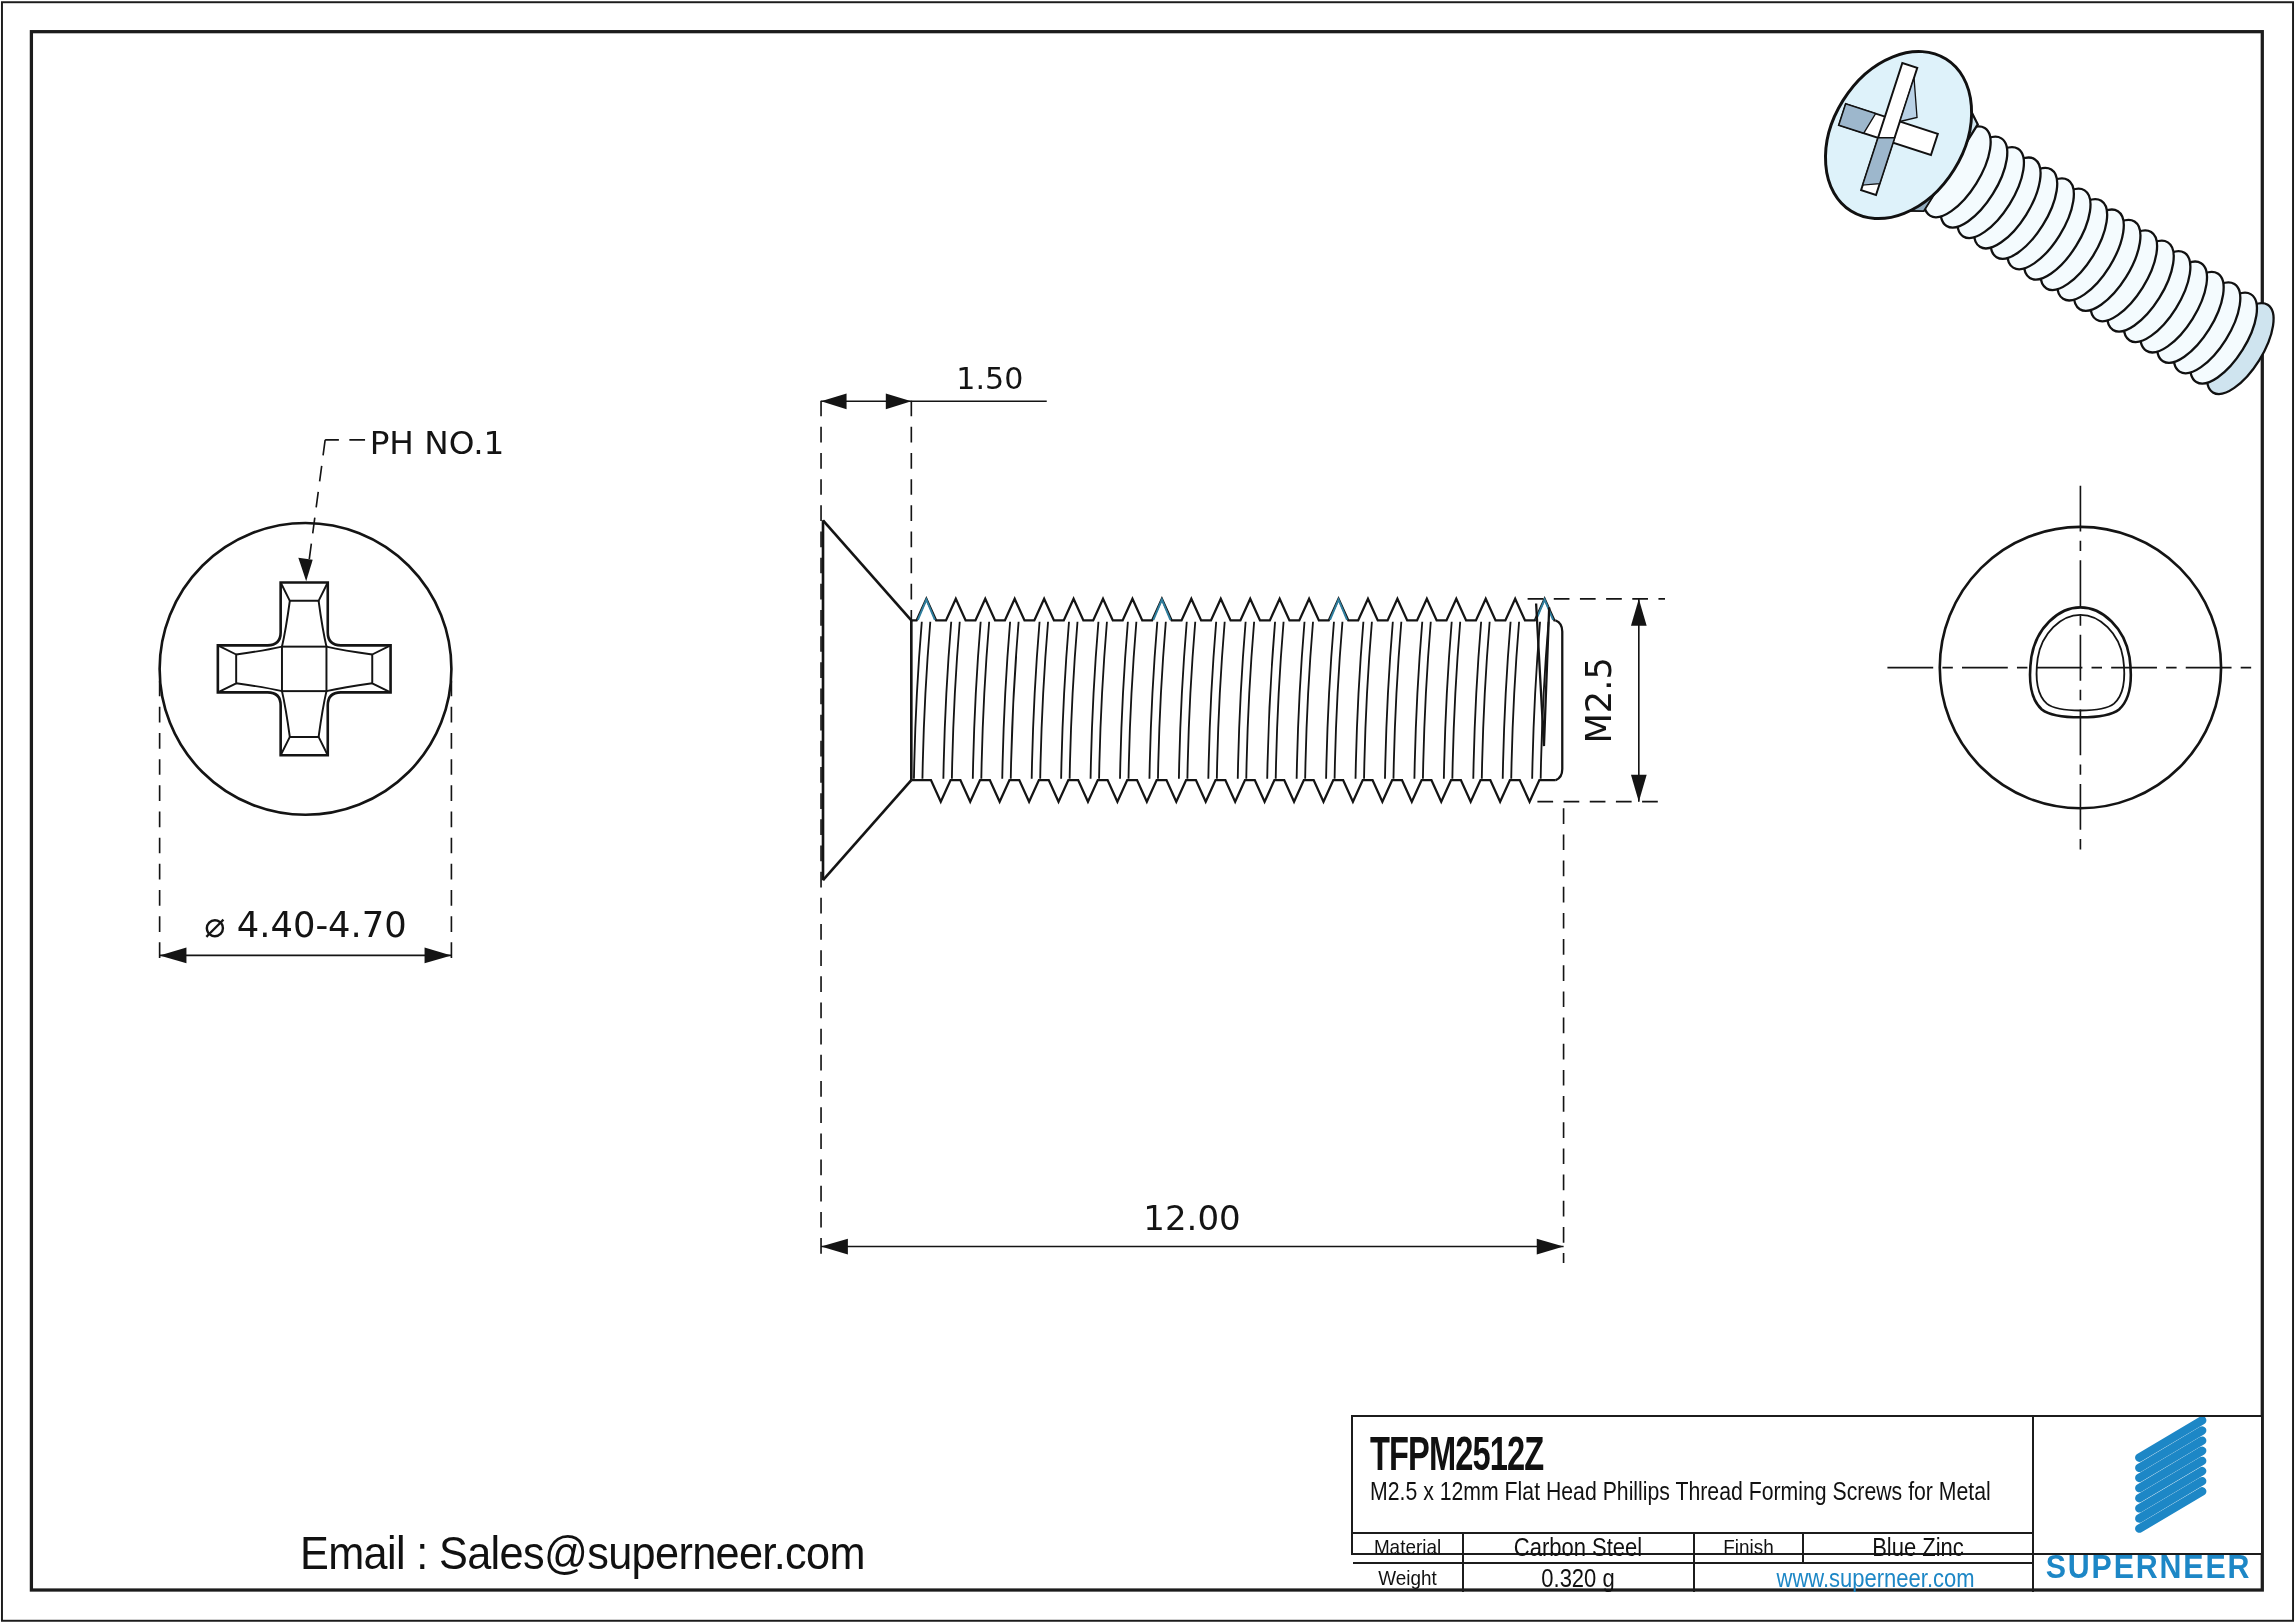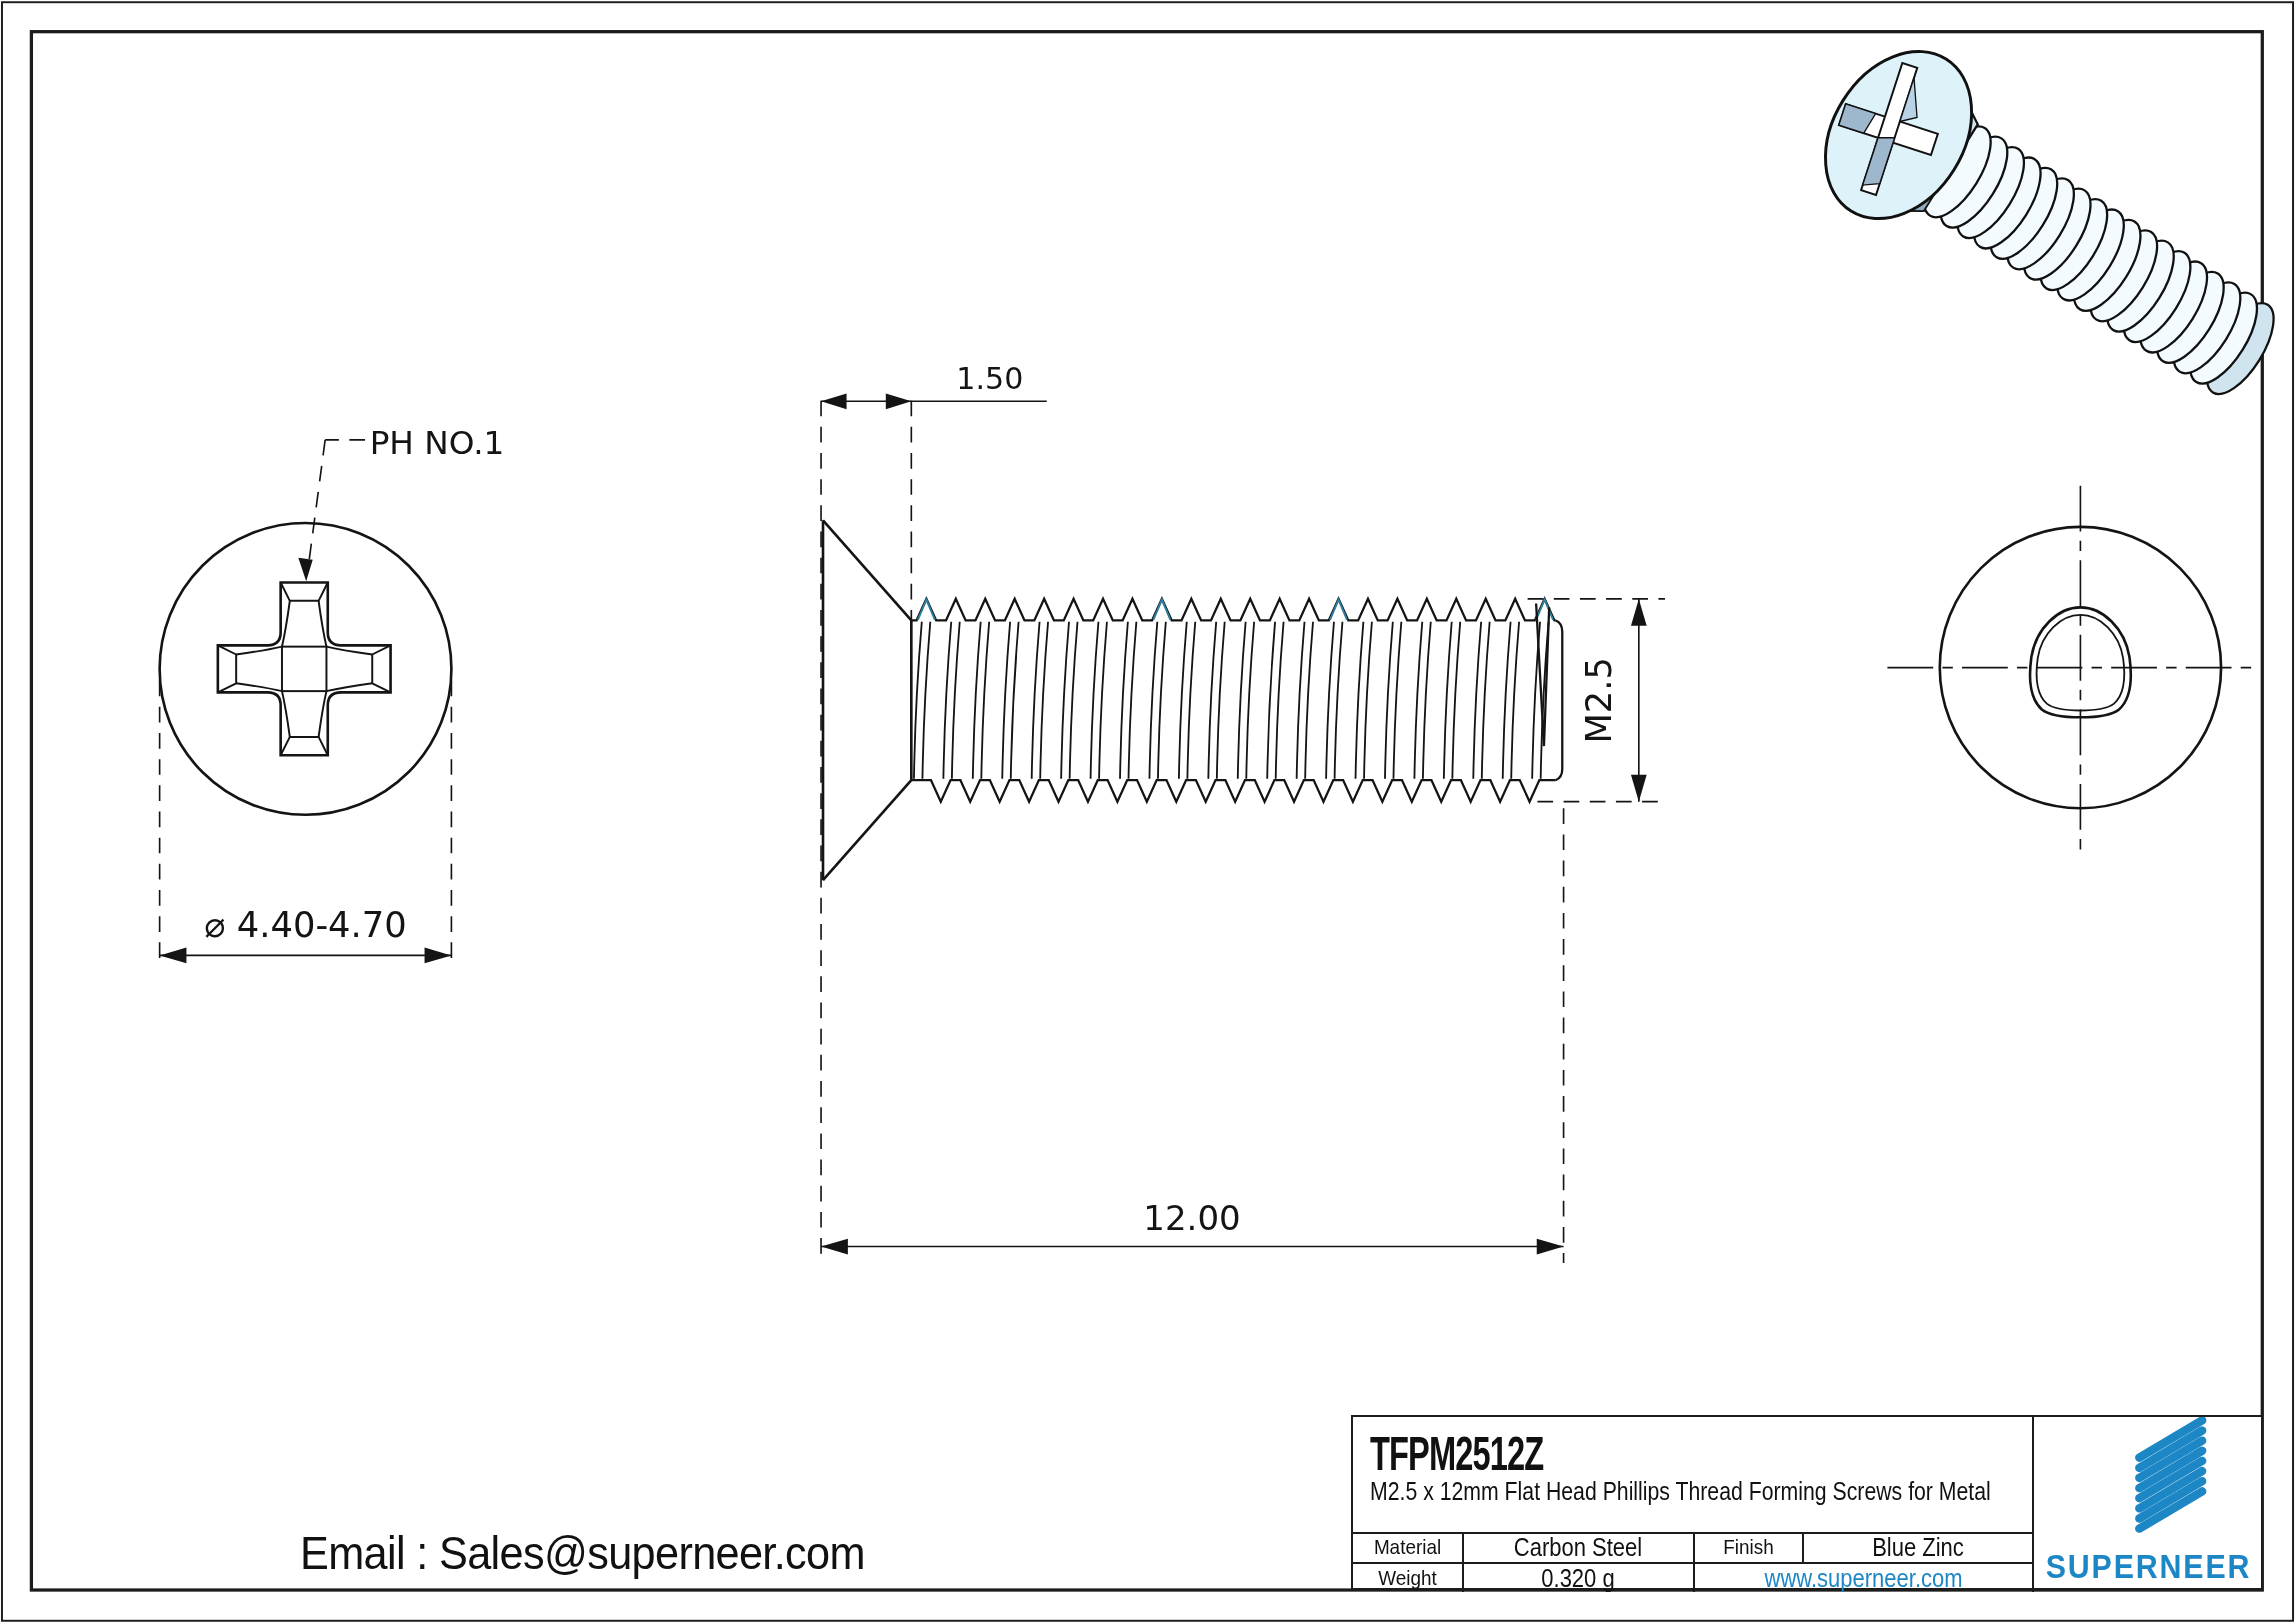--- a/index.html
+++ b/index.html
@@ -2,21 +2,21 @@
 <html style="--accent: #1d87c6;font-size:10.5px"><head>
 <meta charset="utf-8">
 <style>
   html,body{margin:0;padding:0;background:#fff;}
   #sheet{position:relative;width:2295px;height:1623px;background:#fff;overflow:hidden;
          font-family:"Liberation Sans", sans-serif;color:#111;}
   #drawing-svg{position:absolute;left:0;top:0;}
   svg text{fill:#141414;font-family:"DejaVu Sans","Liberation Sans",sans-serif;}
 
   
-  #title-block{position:absolute;left:1351px;top:1415px;width:912px;height:175px;
+  #title-block{position:absolute;left:1351px;top:1415px;width:912px;height:140px;
                border:2px solid #1c1c1c;box-sizing:border-box;background:#fff;}
   .tb-abs{position:absolute;box-sizing:border-box;}
   #tb-part-number{left:17px;top:9.2px;font-size:48px;font-weight:bold;letter-spacing:-1.3px;
                   transform:scaleX(.68);transform-origin:0 0;white-space:nowrap;}
   #tb-description{left:17px;top:60px;font-size:25px;transform:scaleX(.85);transform-origin:0 0;
                   white-space:nowrap;}
   .tb-cell{display:flex;align-items:center;justify-content:center;white-space:nowrap;}
   .tb-label{font-size:21px;transform:scaleX(.9);}
   .tb-value{font-size:25px;transform:scaleX(.88);}
   .tb-line{background:#1c1c1c;position:absolute;}
@@ -196,21 +196,21 @@
     <div id="tb-part-number" class="tb-abs">TFPM2512Z</div>
     <div id="tb-description" class="tb-abs">M2.5 x 12mm Flat Head Phillips Thread Forming Screws for Metal</div>
 
     <div class="tb-abs tb-cell tb-label" style="left:0;top:116px;width:109px;height:28px;">Material</div>
     <div class="tb-abs tb-cell tb-value" style="left:111px;top:116px;width:228px;height:28px;">Carbon Steel</div>
     <div class="tb-abs tb-cell tb-label" style="left:342px;top:116px;width:107px;height:28px;">Finish</div>
     <div class="tb-abs tb-cell tb-value" style="left:451px;top:116px;width:228px;height:28px;">Blue Zinc</div>
 
     <div class="tb-abs tb-cell tb-label" style="left:0;top:147px;width:109px;height:28px;">Weight</div>
     <div class="tb-abs tb-cell tb-value" style="left:111px;top:147px;width:228px;height:28px;">0.320 g</div>
-    <div class="tb-abs tb-cell" style="left:342px;top:147px;width:338px;height:28px;">
+    <div class="tb-abs tb-cell" style="left:354px;top:147px;width:338px;height:28px;">
       <span id="tb-website">www.superneer.com</span>
     </div>
 
     <svg width="225" height="131" style="position:absolute;left:683px;top:0;" viewBox="0 0 344 200">
       <g id="logo-stripes" stroke-width="13" stroke-linecap="round" fill="none">
           <line x1="158" y1="62" x2="254" y2="5" stroke="#1d87c6"></line>
           <line x1="158" y1="77.5" x2="254" y2="20.5" stroke="#1d87c6"></line>
           <line x1="158" y1="93" x2="254" y2="36" stroke="#1d87c6"></line>
           <line x1="158" y1="108.5" x2="254" y2="51.5" stroke="#1d87c6"></line>
           <line x1="158" y1="124" x2="254" y2="67" stroke="#1d87c6"></line>

